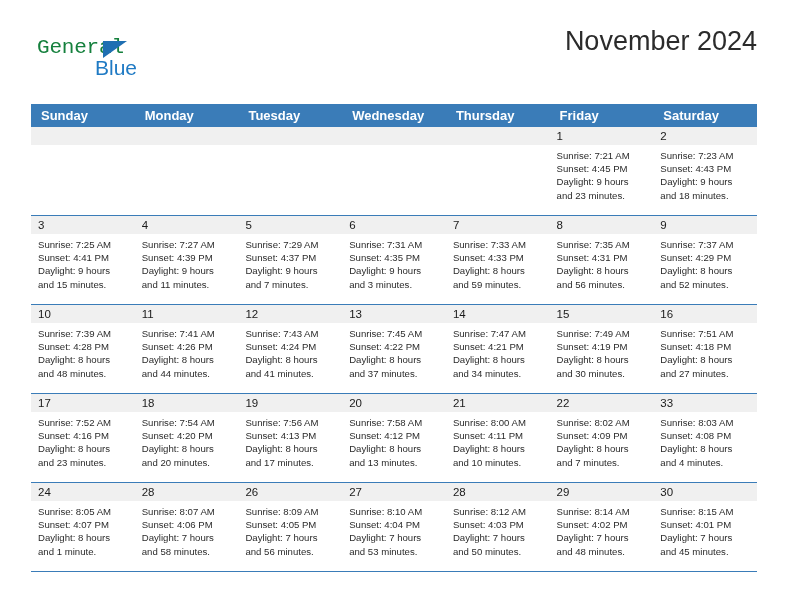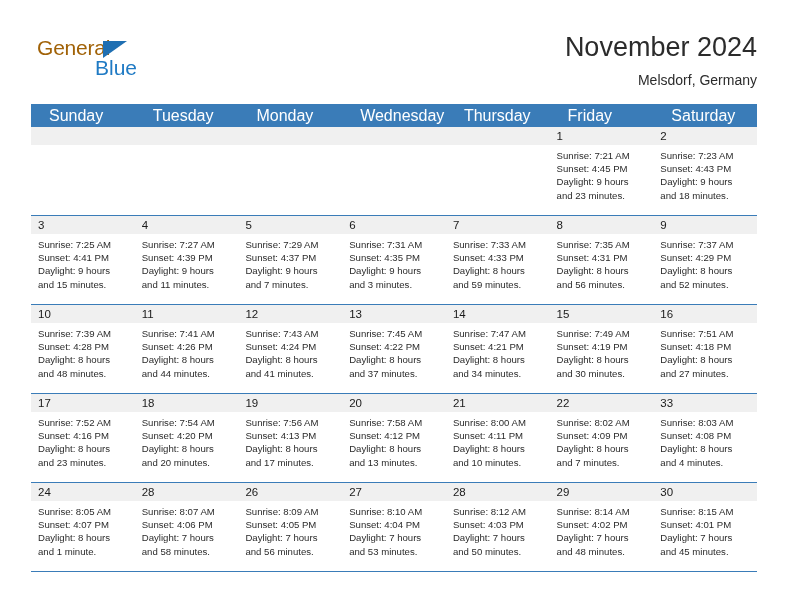--- a/index.html
+++ b/index.html
@@ -37,23 +37,24 @@
     top: 12px;
     width: 120px;
     height: 48px;
   }
   .logo-general {
     position: absolute;
     left: 0;
     top: 0;
     font-size: 21px;
     letter-spacing: -0.2px;
-    color: #a16207;
+    color: #15803d;
     line-height: 24px;
     white-space: nowrap;
+    font-family: Liberation Mono, monospace;
   }
   .logo-tri {
     position: absolute;
     left: 66px;
     top: 5px;
     width: 0;
     height: 0;
     border-left: 24px solid #1f6fb2;
     border-bottom: 17px solid transparent;
   }
@@ -65,21 +66,20 @@
     color: #1f7ac4;
     line-height: 24px;
     white-space: nowrap;
   }
 
   .title-block {
     position: absolute;
     right: 0;
     top: 0;
     text-align: right;
-    margin-top: 6px;
   }
   .cal-title {
     font-size: 27px;
     color: #2b2b2b;
     line-height: 34px;
     white-space: nowrap;
   }
   .cal-subtitle {
     font-size: 14px;
     color: #2b2b2b;
@@ -97,26 +97,27 @@
   }
 
   .weekday-row {
     display: flex;
     background: #3a7cb8;
     height: 23px;
   }
   .weekday {
     flex: 1 1 0;
     color: #ffffff;
-    font-size: 16px;
+    font-size: 13px;
     line-height: 23px;
-    padding-left: 18px;
+    padding-left: 10px;
     box-sizing: border-box;
     white-space: nowrap;
     overflow: hidden;
+    font-weight: bold;
   }
 
   .week-row {
     display: flex;
     height: 89px;
     border-bottom: 1px solid #3a7cb8;
     box-sizing: border-box;
   }
   .week-row:first-of-type {
     height: 89px;
@@ -160,31 +161,30 @@
   <div class="header">
 
     <div class="logo">
       <span class="logo-general">General</span>
       <span class="logo-tri"></span>
       <span class="logo-blue">Blue</span>
     </div>
 
     <div class="title-block">
       <div class="cal-title">November 2024</div>
-      <div class="cal-subtitle">Melsdorf, Germany</div>
     </div>
 
   </div>
 
   <div class="calendar">
 
     <div class="weekday-row">
       <div class="weekday">Sunday</div>
+      <div class="weekday">Monday</div>
       <div class="weekday">Tuesday</div>
-      <div class="weekday">Monday</div>
       <div class="weekday">Wednesday</div>
       <div class="weekday">Thursday</div>
       <div class="weekday">Friday</div>
       <div class="weekday">Saturday</div>
     </div>
 
     <div class="week-row">
       <div class="day-cell empty">
         <div class="day-num-band"></div>
       </div>

